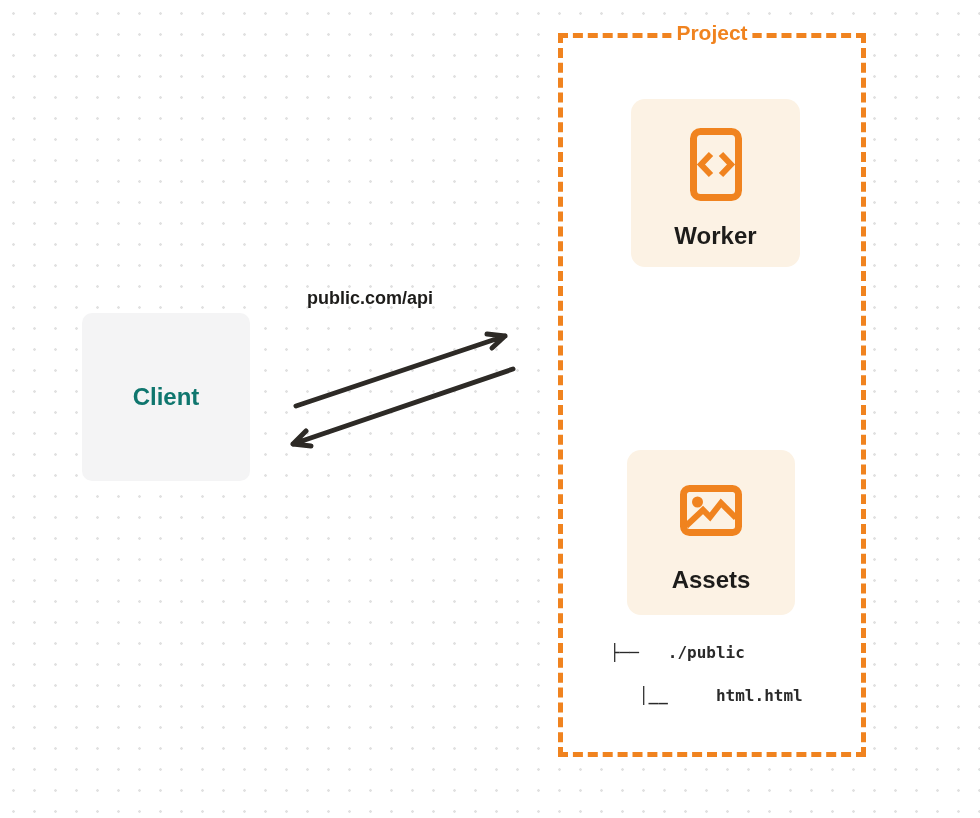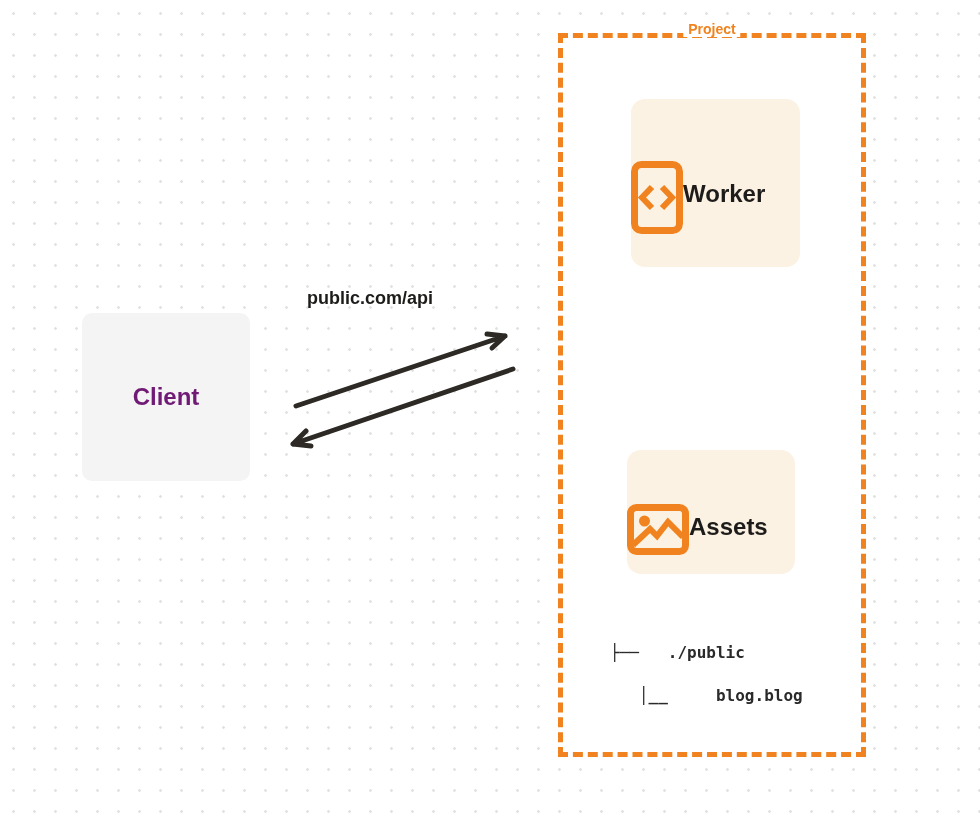--- a/index.html
+++ b/index.html
@@ -19,57 +19,57 @@
   .arrows { position: absolute; left: 0; top: 0; width: 980px; height: 818px; }
 
   .client-box {
     position: absolute;
     left: 82px; top: 313px;
     width: 168px; height: 168px;
     background: #f4f4f5;
     border-radius: 10px;
     display: flex; align-items: center; justify-content: center;
   }
-  .client-box .label { font-size: 24px; font-weight: 700; color: #701a75; }
+  .client-box .label { font-size: 24px; font-weight: 700; color: #0f766e; }
 
   .request-label {
     position: absolute;
     left: 307px; top: 288px;
     font-size: 18px; font-weight: 700; color: #1d1c1a;
   }
 
   .project-box {
     position: absolute;
     left: 558px; top: 33px;
     width: 308px; height: 724px;
     background: #ffffff;
     border: 5px dashed #f0831f;
   }
   .project-label {
     position: absolute;
     top: -17px; left: 50%;
     transform: translateX(-50%);
     background: #ffffff;
     padding: 0 5px;
-    font-size: 14px; font-weight: 700;
+    font-size: 21px; font-weight: 700;
     color: #f0831f;
     white-space: nowrap;
   }
 
   .card {
     position: absolute;
     background: #fcf2e4;
     border-radius: 14px;
-    display: flex; flex-direction: row; align-items: center;
+    display: flex; flex-direction: column; align-items: center;
   }
   .card .card-label { font-size: 24px; font-weight: 700; color: #1d1c1a; line-height: 28px; }
   .worker-card { left: 631px; top: 99px; width: 169px; height: 168px; }
   .worker-card .icon { margin-top: 29px; }
   .worker-card .card-label { margin-top: 21px; }
-  .assets-card { left: 627px; top: 450px; width: 168px; height: 124px; }
+  .assets-card { left: 627px; top: 450px; width: 168px; height: 165px; }
   .assets-card .icon { margin-top: 35px; }
   .assets-card .card-label { margin-top: 30px; }
 
   .file-tree {
     position: absolute;
     left: 610px; top: 620px;
     font-family: "DejaVu Sans Mono", monospace;
     font-size: 16px; font-weight: 700;
     line-height: 21px;
     color: #2a2a2a;
@@ -109,16 +109,16 @@
     <svg class="icon" width="62" height="51" viewBox="0 0 62 51" xmlns="http://www.w3.org/2000/svg" fill="none">
       <rect x="3.5" y="3.5" width="55" height="44" rx="6" stroke="#f0831f" stroke-width="7"></rect>
       <circle cx="17.5" cy="17" r="5.5" fill="#f0831f"></circle>
       <path d="M6,41 L23,25 L30,32 L41,18 L56,33" stroke="#f0831f" stroke-width="6" stroke-linejoin="miter"></path>
     </svg>
     <span class="card-label">Assets</span>
   </div>
 
   <div class="file-tree">
     <div class="tree-line">├──   ./public</div>
-    <div class="tree-line">   │__     blog.blog</div>
+    <div class="tree-line">   │__     html.html</div>
   </div>
 
 </div>
 
 </body></html>

